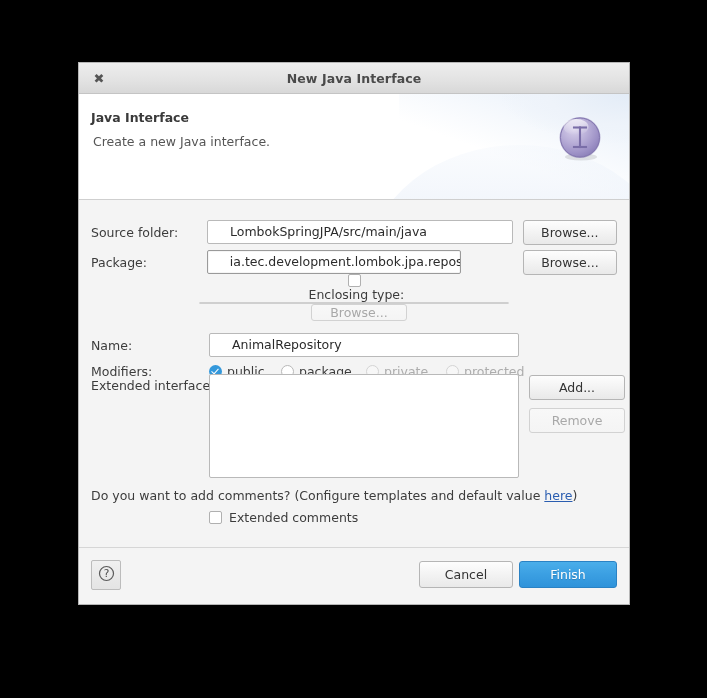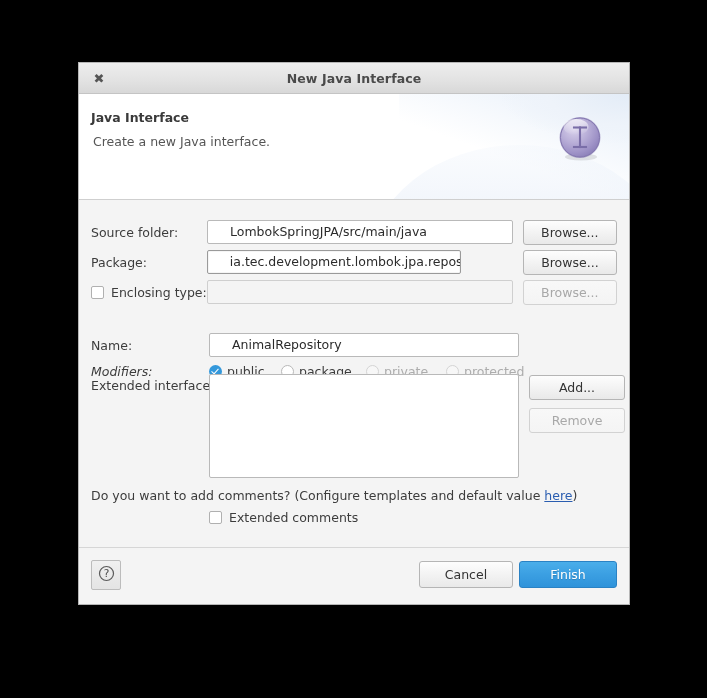--- a/index.html
+++ b/index.html
@@ -365,34 +365,34 @@
         <div class="field" style="width:310px;">LombokSpringJPA/src/main/java</div>
         <div class="btn" style="margin-left:10px;width:96px;">Browse...</div>
       </div>
 
       <div class="row" style="top:44px;">
         <span class="lbl" style="width:118px;">Package:</span>
         <div class="field focused" style="width:258px;">ia.tec.development.lombok.jpa.repository</div>
         <div class="btn" style="margin-left:62px;width:96px;">Browse...</div>
       </div>
 
-      <div class="row" style="top:74px;">
+      <div class="row" style="top:74px;flex-direction:column;">
         <span class="cbox"></span>
         <span class="lbl" style="margin-left:7px;width:98px;">Enclosing type:</span>
         <div class="field disabled" style="width:310px;"></div>
         <div class="btn disabled" style="margin-left:10px;width:96px;">Browse...</div>
       </div>
 
       <div class="row" style="top:127px;">
         <span class="lbl" style="width:118px;">Name:</span>
         <div class="field" style="width:310px;">AnimalRepository</div>
       </div>
 
       <div class="row" style="top:153px;">
-        <span class="lbl" style="width:118px;font-style:italic;">Modifiers:</span>
+        <span class="lbl" style="width:118px;">Modifiers:</span>
 
         <span class="radio-wrap" style="width:72px;">
           <span class="radio checked"></span>
           <span class="radio-label">public</span>
         </span>
 
         <span class="radio-wrap" style="width:85px;">
           <span class="radio"></span>
           <span class="radio-label">package</span>
         </span>

